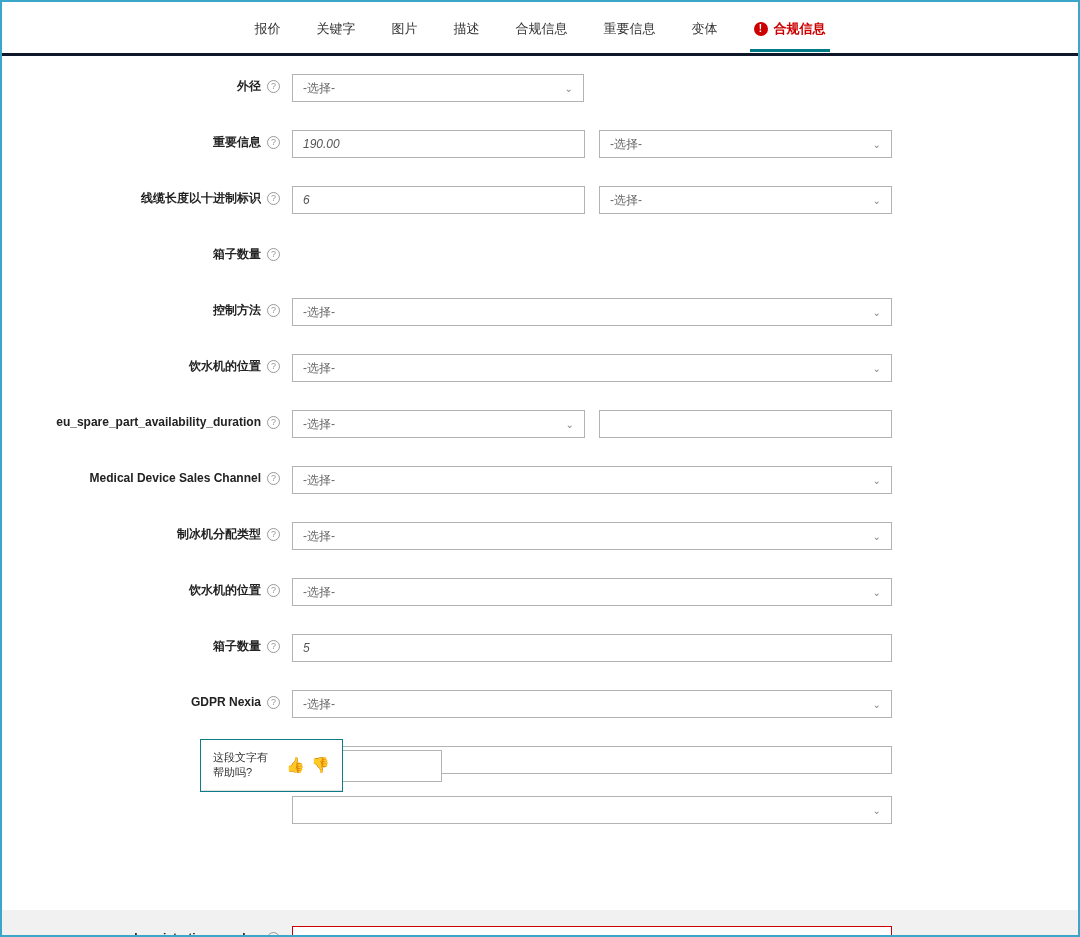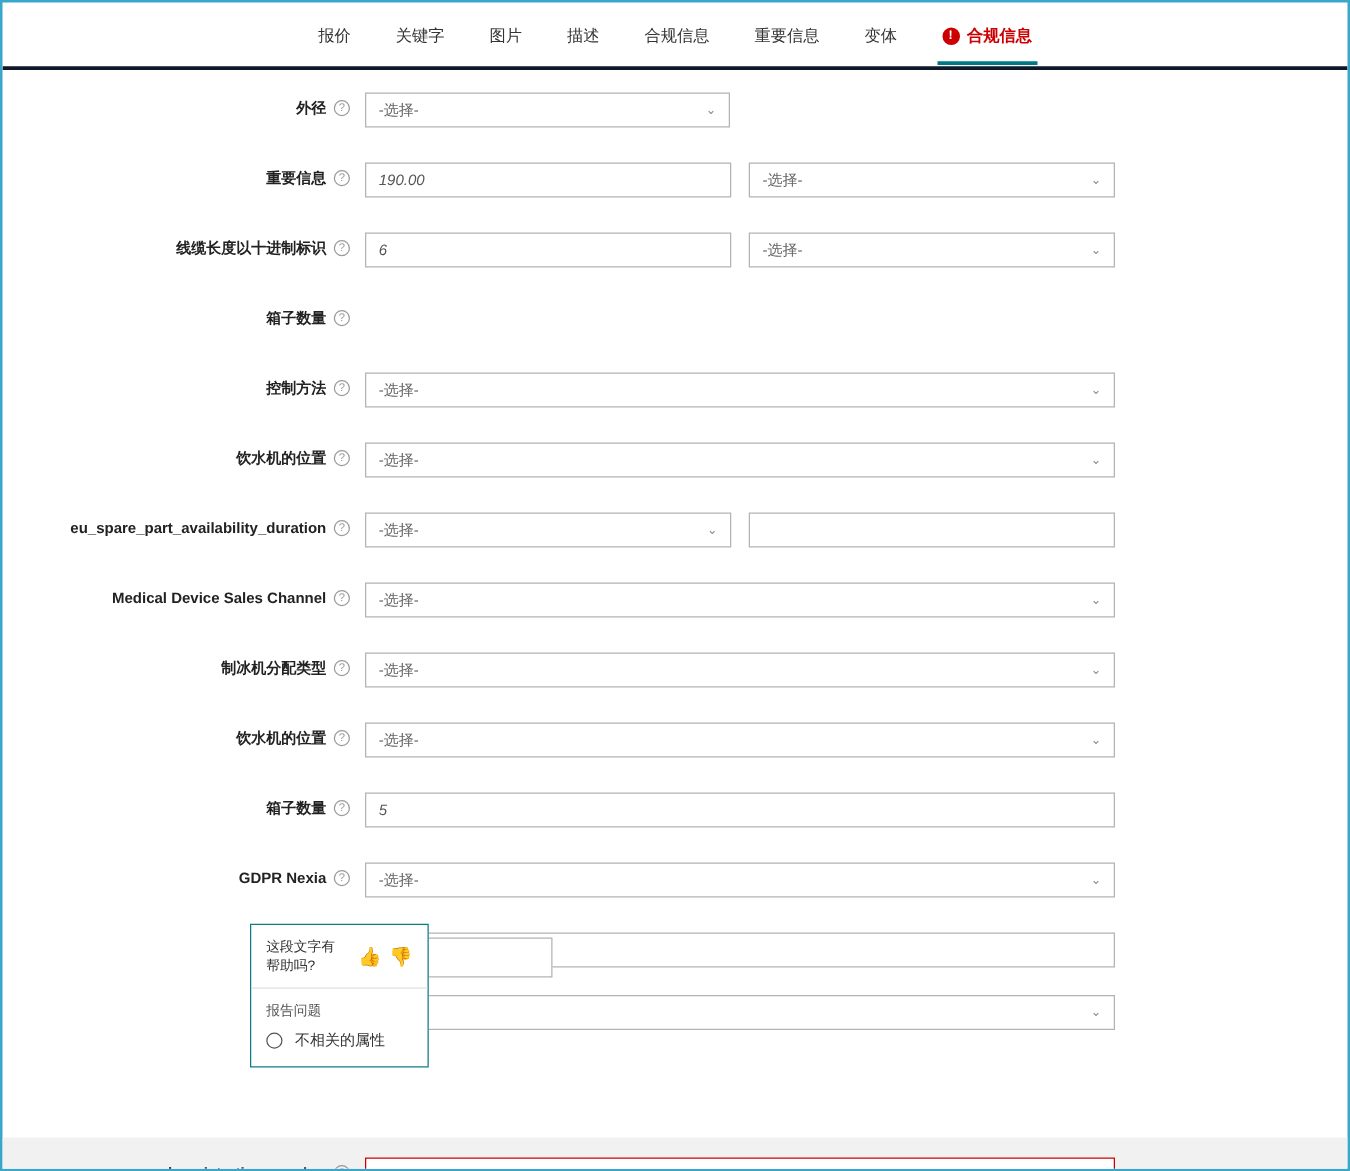--- a/index.html
+++ b/index.html
@@ -392,22 +392,15 @@
 
   <div class="popover">
     <div class="pop-head">
       <span>这段文字有帮助吗?</span>
       <span style="display:flex;gap:6px">
         <span class="thumb">👍</span>
         <span class="thumb">👎</span>
       </span>
     </div>
     <div class="pop-divider"></div>
-    <div class="pop-section">
-      <div class="sec-title">报告问题</div>
-      <label class="radio-row">
-        <span class="radio"></span>
-        <span>不相关的属性</span>
-      </label>
-    </div>
   </div>
 
 </div>
 
 </body></html>

